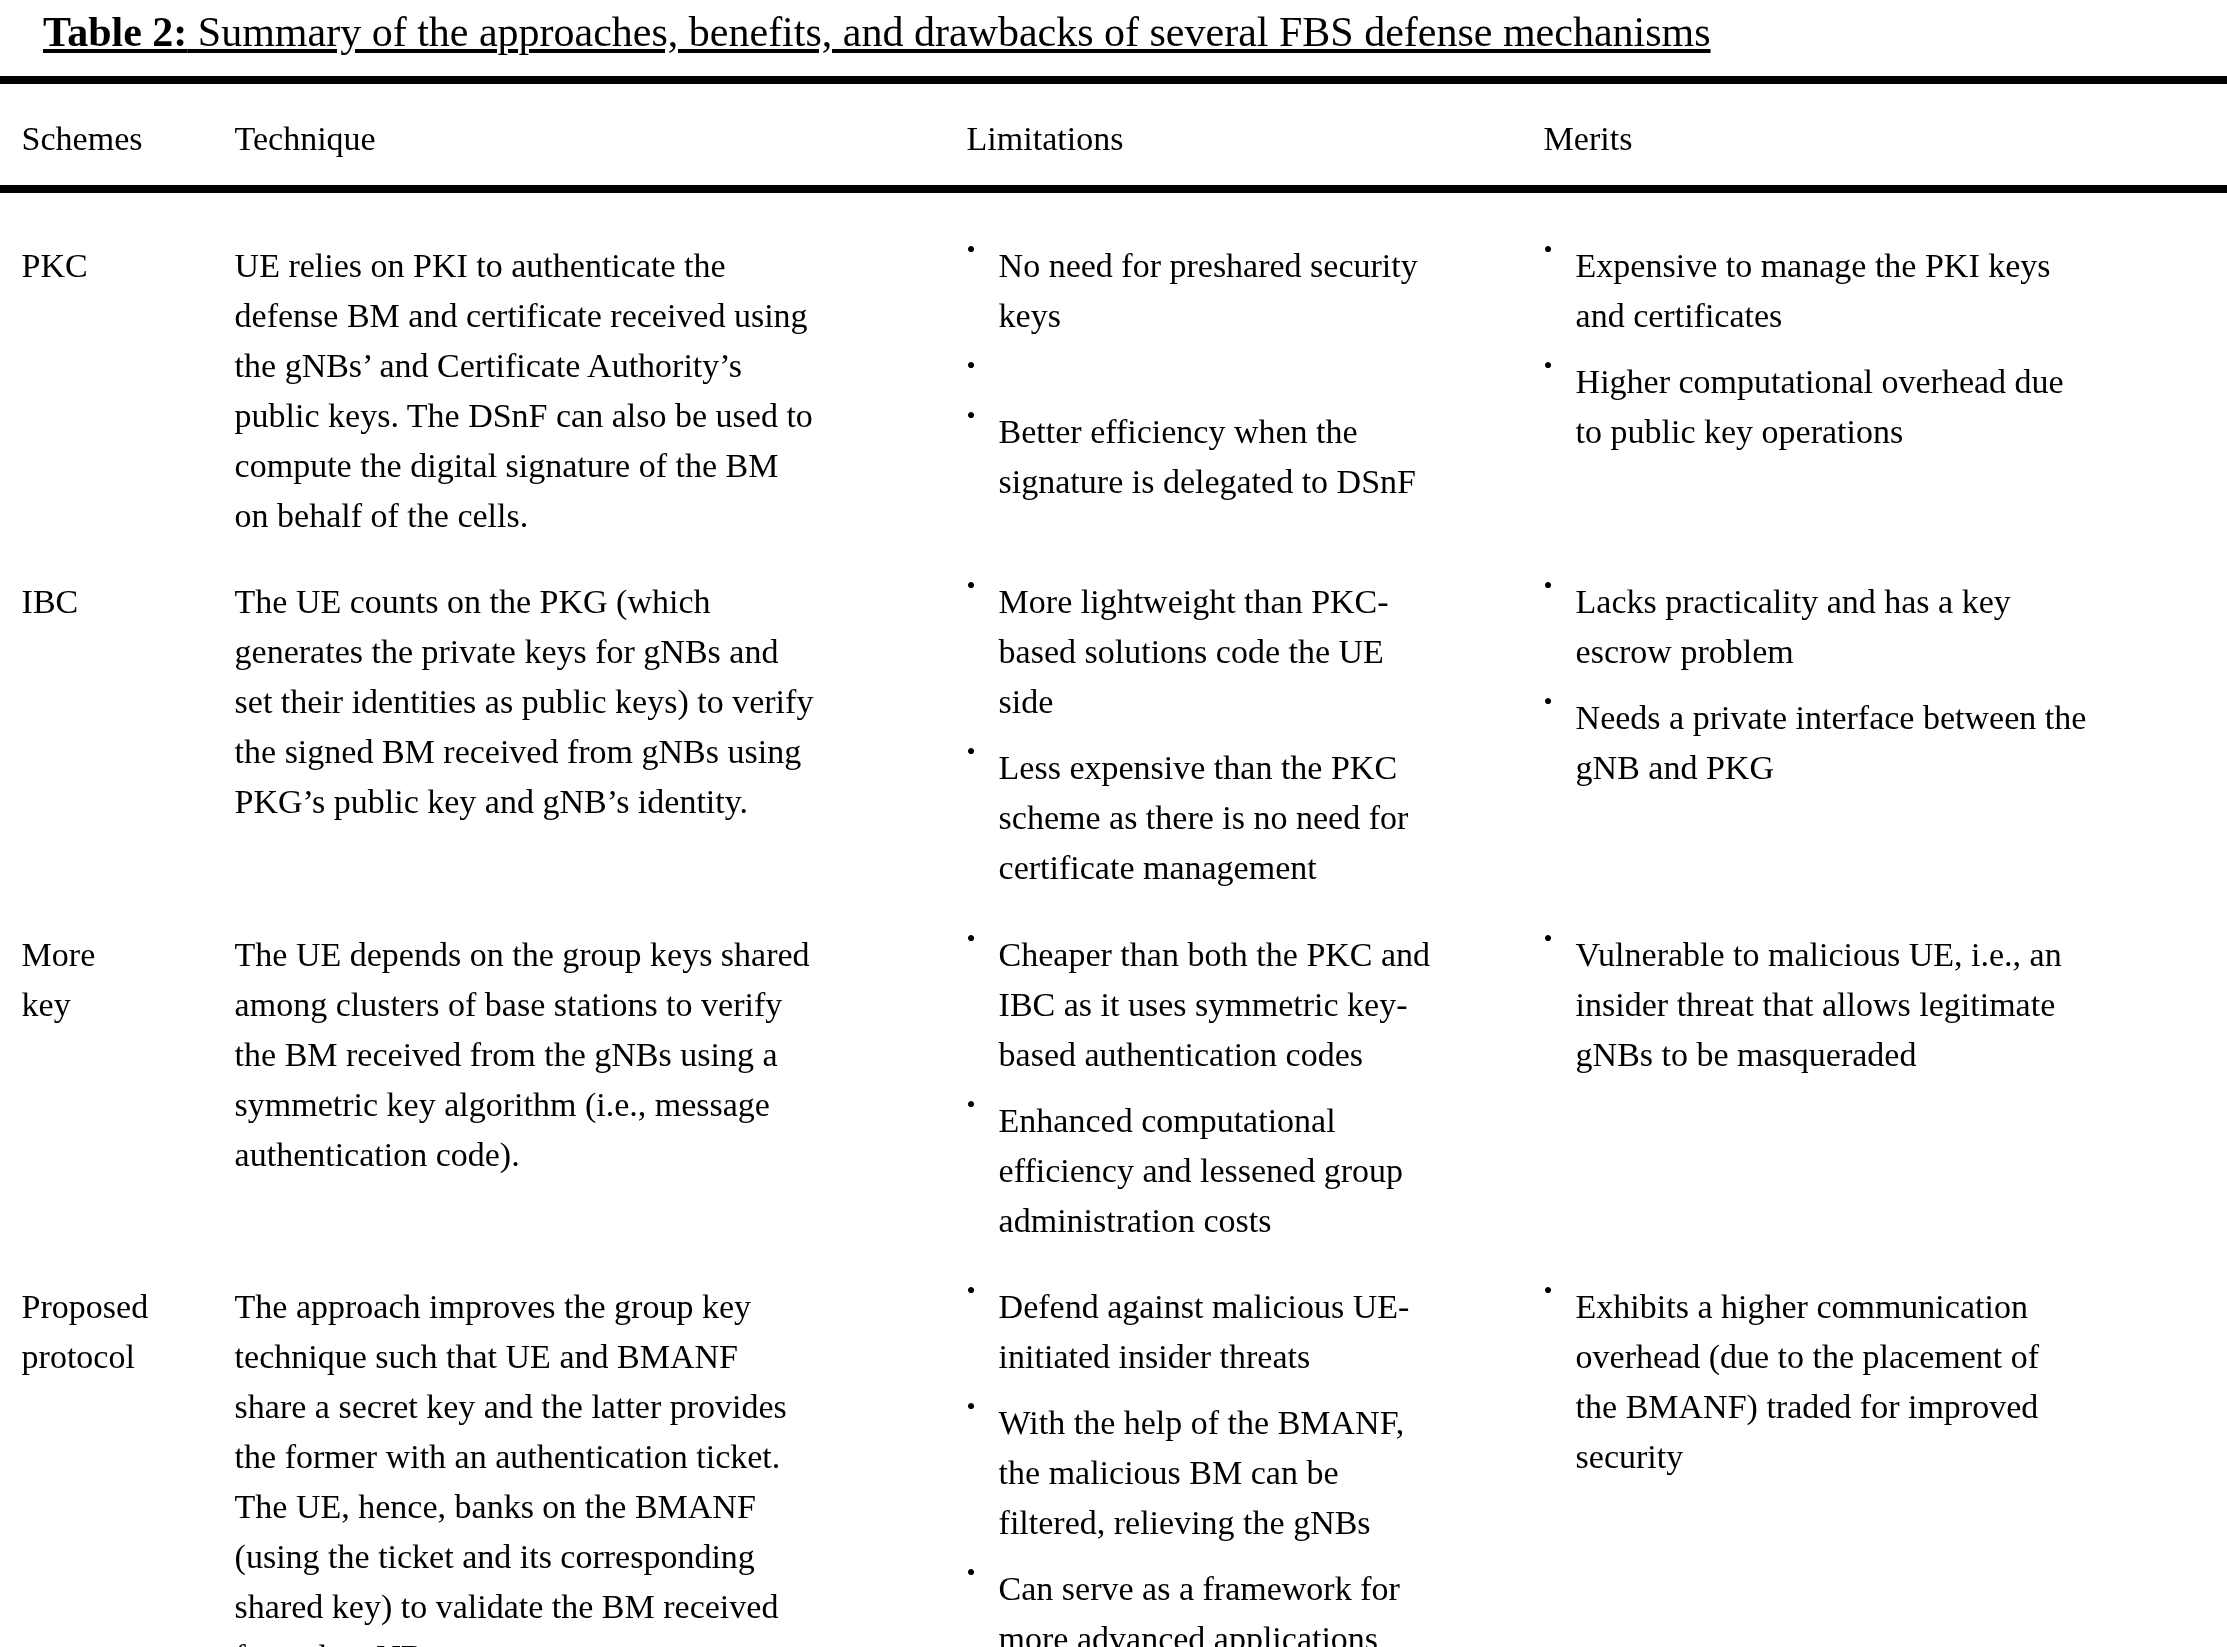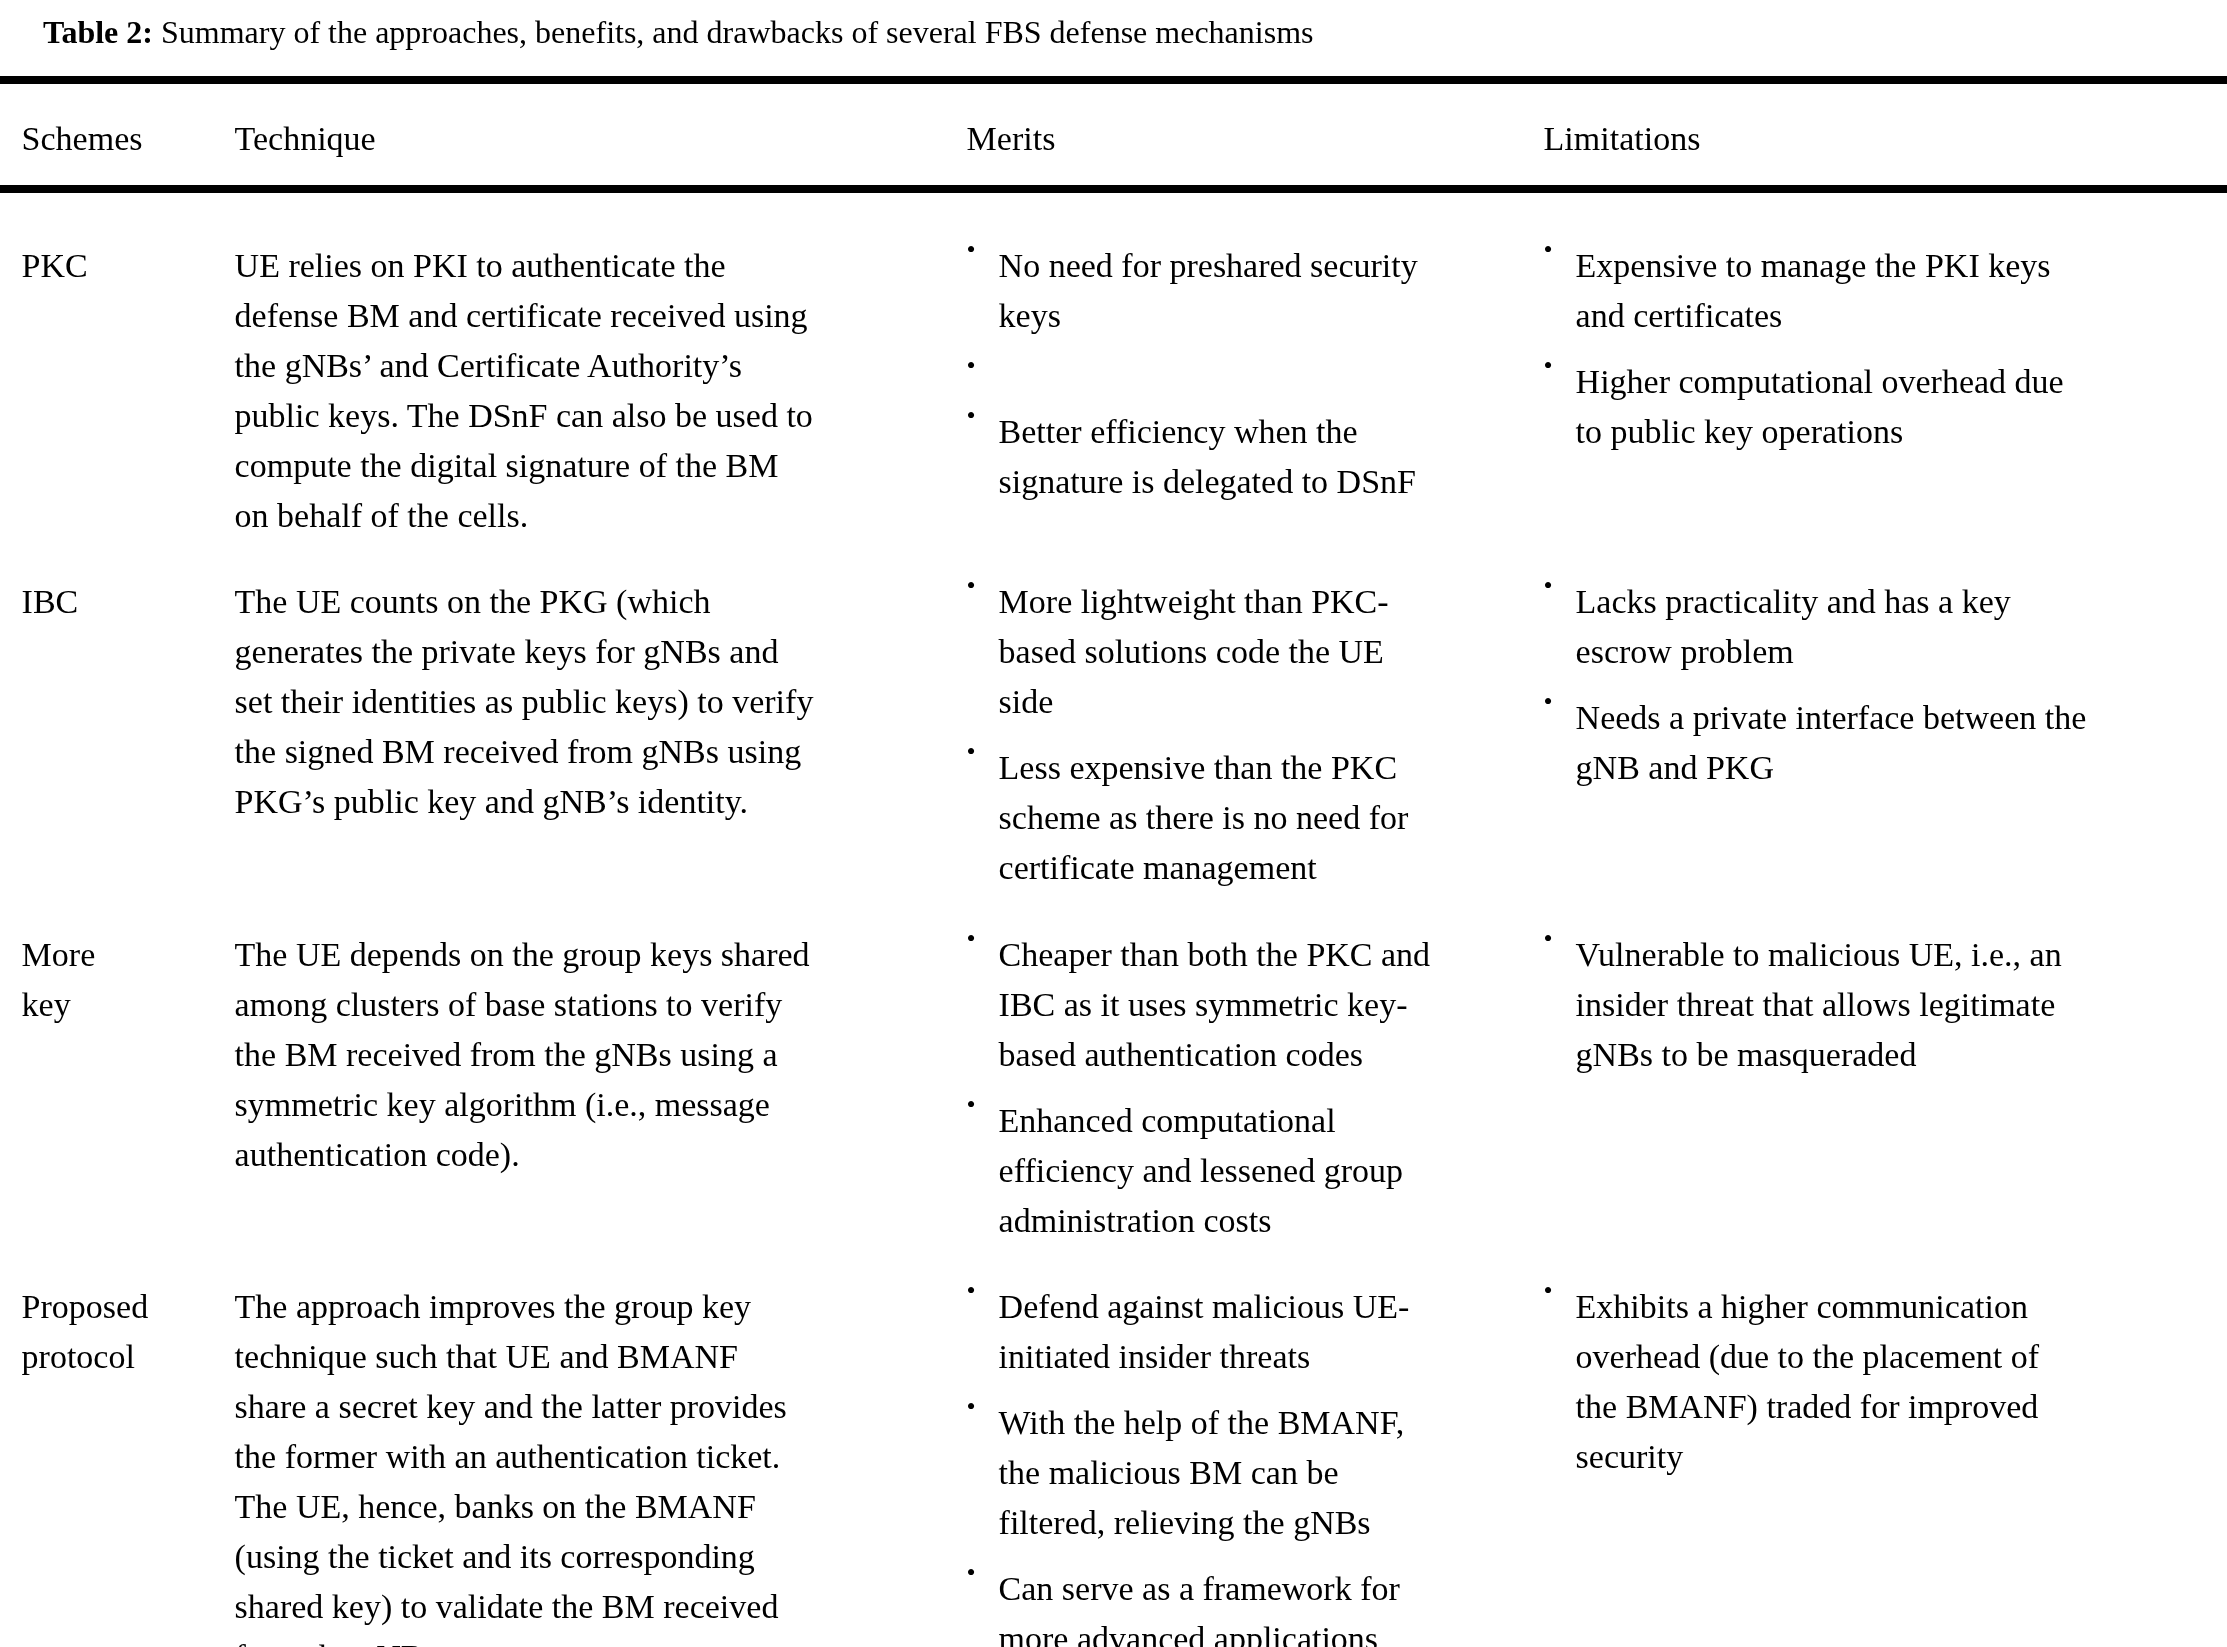--- a/index.html
+++ b/index.html
@@ -5,23 +5,24 @@
   * { margin:0; padding:0; box-sizing:border-box; }
   html,body { background:#ffffff; }
   .page {
     width:2227px; height:1647px;
     background:#ffffff; color:#000000;
     font-family:"Liberation Serif", serif;
     display:flex; flex-direction:column;
     overflow:hidden;
   }
   .title {
-    font-size:32px; line-height:60px;
+    font-size:42px; line-height:60px;
     margin:2.3px 23px 13.7px 43px;
     white-space:nowrap;
+    text-decoration:underline;
   }
   .title .t-label { font-weight:bold; }
   .rule { background:#000000; width:100%; flex:0 0 auto; }
   .rule-top { height:8px; }
   .rule-mid { height:7.4px; }
   .rule-bottom { height:8px; margin-top:auto; margin-bottom:0.6px; }
   .grid {
     display:grid;
     grid-template-columns:213px 732px 577px 669px;
     padding-left:21.6px;
@@ -48,22 +49,22 @@
 
 <div class="page">
 
   <div class="title"><span class="t-label">Table 2:</span><span> Summary of the approaches, benefits, and drawbacks of several FBS defense mechanisms</span></div>
 
   <div class="rule rule-top"></div>
 
   <div class="grid header-row">
     <div class="cell">Schemes</div>
     <div class="cell">Technique</div>
+    <div class="cell">Limitations</div>
     <div class="cell">Merits</div>
-    <div class="cell">Limitations</div>
   </div>
 
   <div class="rule rule-mid"></div>
 
   <div class="tbody">
 
     <div class="grid">
       <div class="cell">PKC</div>
       <div class="cell">UE relies on PKI to authenticate the
 defense BM and certificate received using

